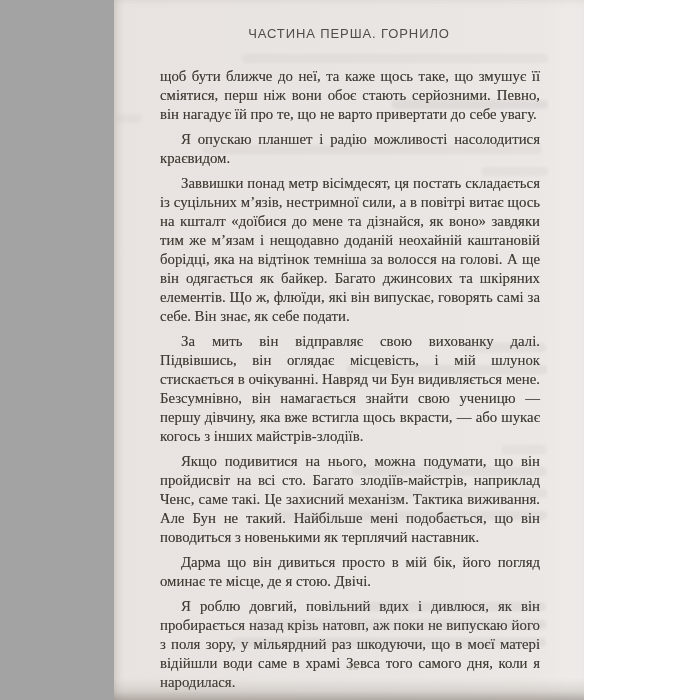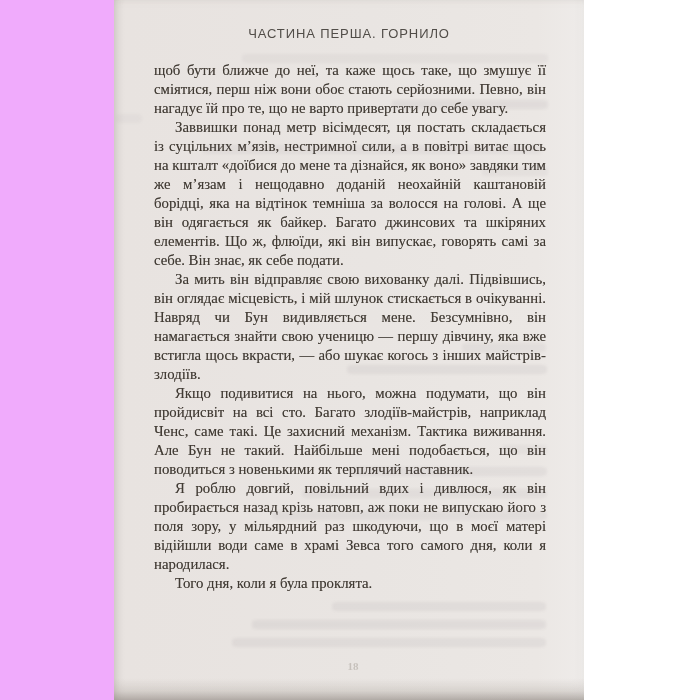--- a/index.html
+++ b/index.html
@@ -8,21 +8,21 @@
     width: 700px;
     height: 700px;
     background: #ffffff;
     overflow: hidden;
     font-family: "Liberation Serif", serif;
   }
   .stage {
     position: relative;
     width: 568px;
     height: 700px;
-    background: #f0abfc;
+    background: #a3a3a3;
   }
   
   .page {
     position: absolute;
     left: 114px;
     top: 0;
     width: 470px;
     height: 700px;
     background: linear-gradient(90deg, #e2ddda 0%, #e8e3e0 2.5%, #e9e5e2 55%, #ebe7e4 90%, #eeebe9 99%, #f2f0ee 100%);
     box-shadow:
@@ -52,21 +52,21 @@
     left: 40px;
     top: 61px;
     width: 392px;
     font-size: 14.8px;
     line-height: 19px;
     text-align: justify;
     color: #413b34;
     text-shadow: 0 0 0.6px rgba(64,58,52,0.50);
   }
   .text-block p {
-    margin: 0;
+    margin: 6px;
     text-indent: 21px;
   }
   .text-block p.noindent {
     text-indent: 0;
   }
   .page-number {
     position: absolute;
     top: 660px;
     left: 8px; right: 0;
     text-align: center;
@@ -88,23 +88,25 @@
 </head>
 <body>
 
 <div class="stage">
   <div class="page">
 
     <div class="running-head">ЧАСТИНА ПЕРША. ГОРНИЛО</div>
 
     <div class="text-block">
       <p class="noindent">щоб бути ближче до неї, та каже щось таке, що змушує її сміятися, перш ніж вони обоє стають серйозними. Певно, він нагадує їй про те, що не варто привертати до себе увагу.</p>
+      <p>Я опускаю планшет і радію можливості насолодитися краєвидом.</p>
       <p>Заввишки понад метр вісімдесят, ця постать складається із суцільних м’язів, нестримної сили, а в повітрі витає щось на кшталт «доїбися до мене та дізнайся, як воно» завдяки тим же м’язам і нещодавно доданій неохайній каштановій борідці, яка на відтінок темніша за волосся на голові. А ще він одягається як байкер. Багато джинсових та шкіряних елементів. Що ж, флюїди, які він випускає, говорять самі за себе. Він знає, як себе подати.</p>
       <p>За мить він відправляє свою вихованку далі. Підвівшись, він оглядає місцевість, і мій шлунок стискається в очікуванні. Навряд чи Бун видивляється мене. Безсумнівно, він намагається знайти свою ученицю — першу дівчину, яка вже встигла щось вкрасти, — або шукає когось з інших майстрів-злодіїв.</p>
       <p>Якщо подивитися на нього, можна подумати, що він пройдисвіт на всі сто. Багато злодіїв-майстрів, наприклад Ченс, саме такі. Це захисний механізм. Тактика виживання. Але Бун не такий. Найбільше мені подобається, що він поводиться з новенькими як терплячий наставник.</p>
+      <p>Дарма що він дивиться просто в мій бік, його погляд оминає те місце, де я стою. Двічі.</p>
       <p>Я роблю довгий, повільний вдих і дивлюся, як він пробирається назад крізь натовп, аж поки не випускаю його з поля зору, у мільярдний раз шкодуючи, що в моєї матері відійшли води саме в храмі Зевса того самого дня, коли я народилася.</p>
       <p>Того дня, коли я була проклята.</p>
     </div>
 
     <div class="ghost" style="left:128px; top:54px;  width:306px; opacity:.50"></div>
     <div class="ghost" style="left:278px; top:100px; width:156px; opacity:.75"></div>
     <div class="ghost" style="left:2px;   top:114px; width:26px;  opacity:.40"></div>
     <div class="ghost" style="left:88px;  top:145px; width:340px; opacity:.55"></div>
     <div class="ghost" style="left:368px; top:167px; width:66px;  opacity:.50"></div>
     <div class="ghost" style="left:348px; top:343px; width:84px;  opacity:.60"></div>

